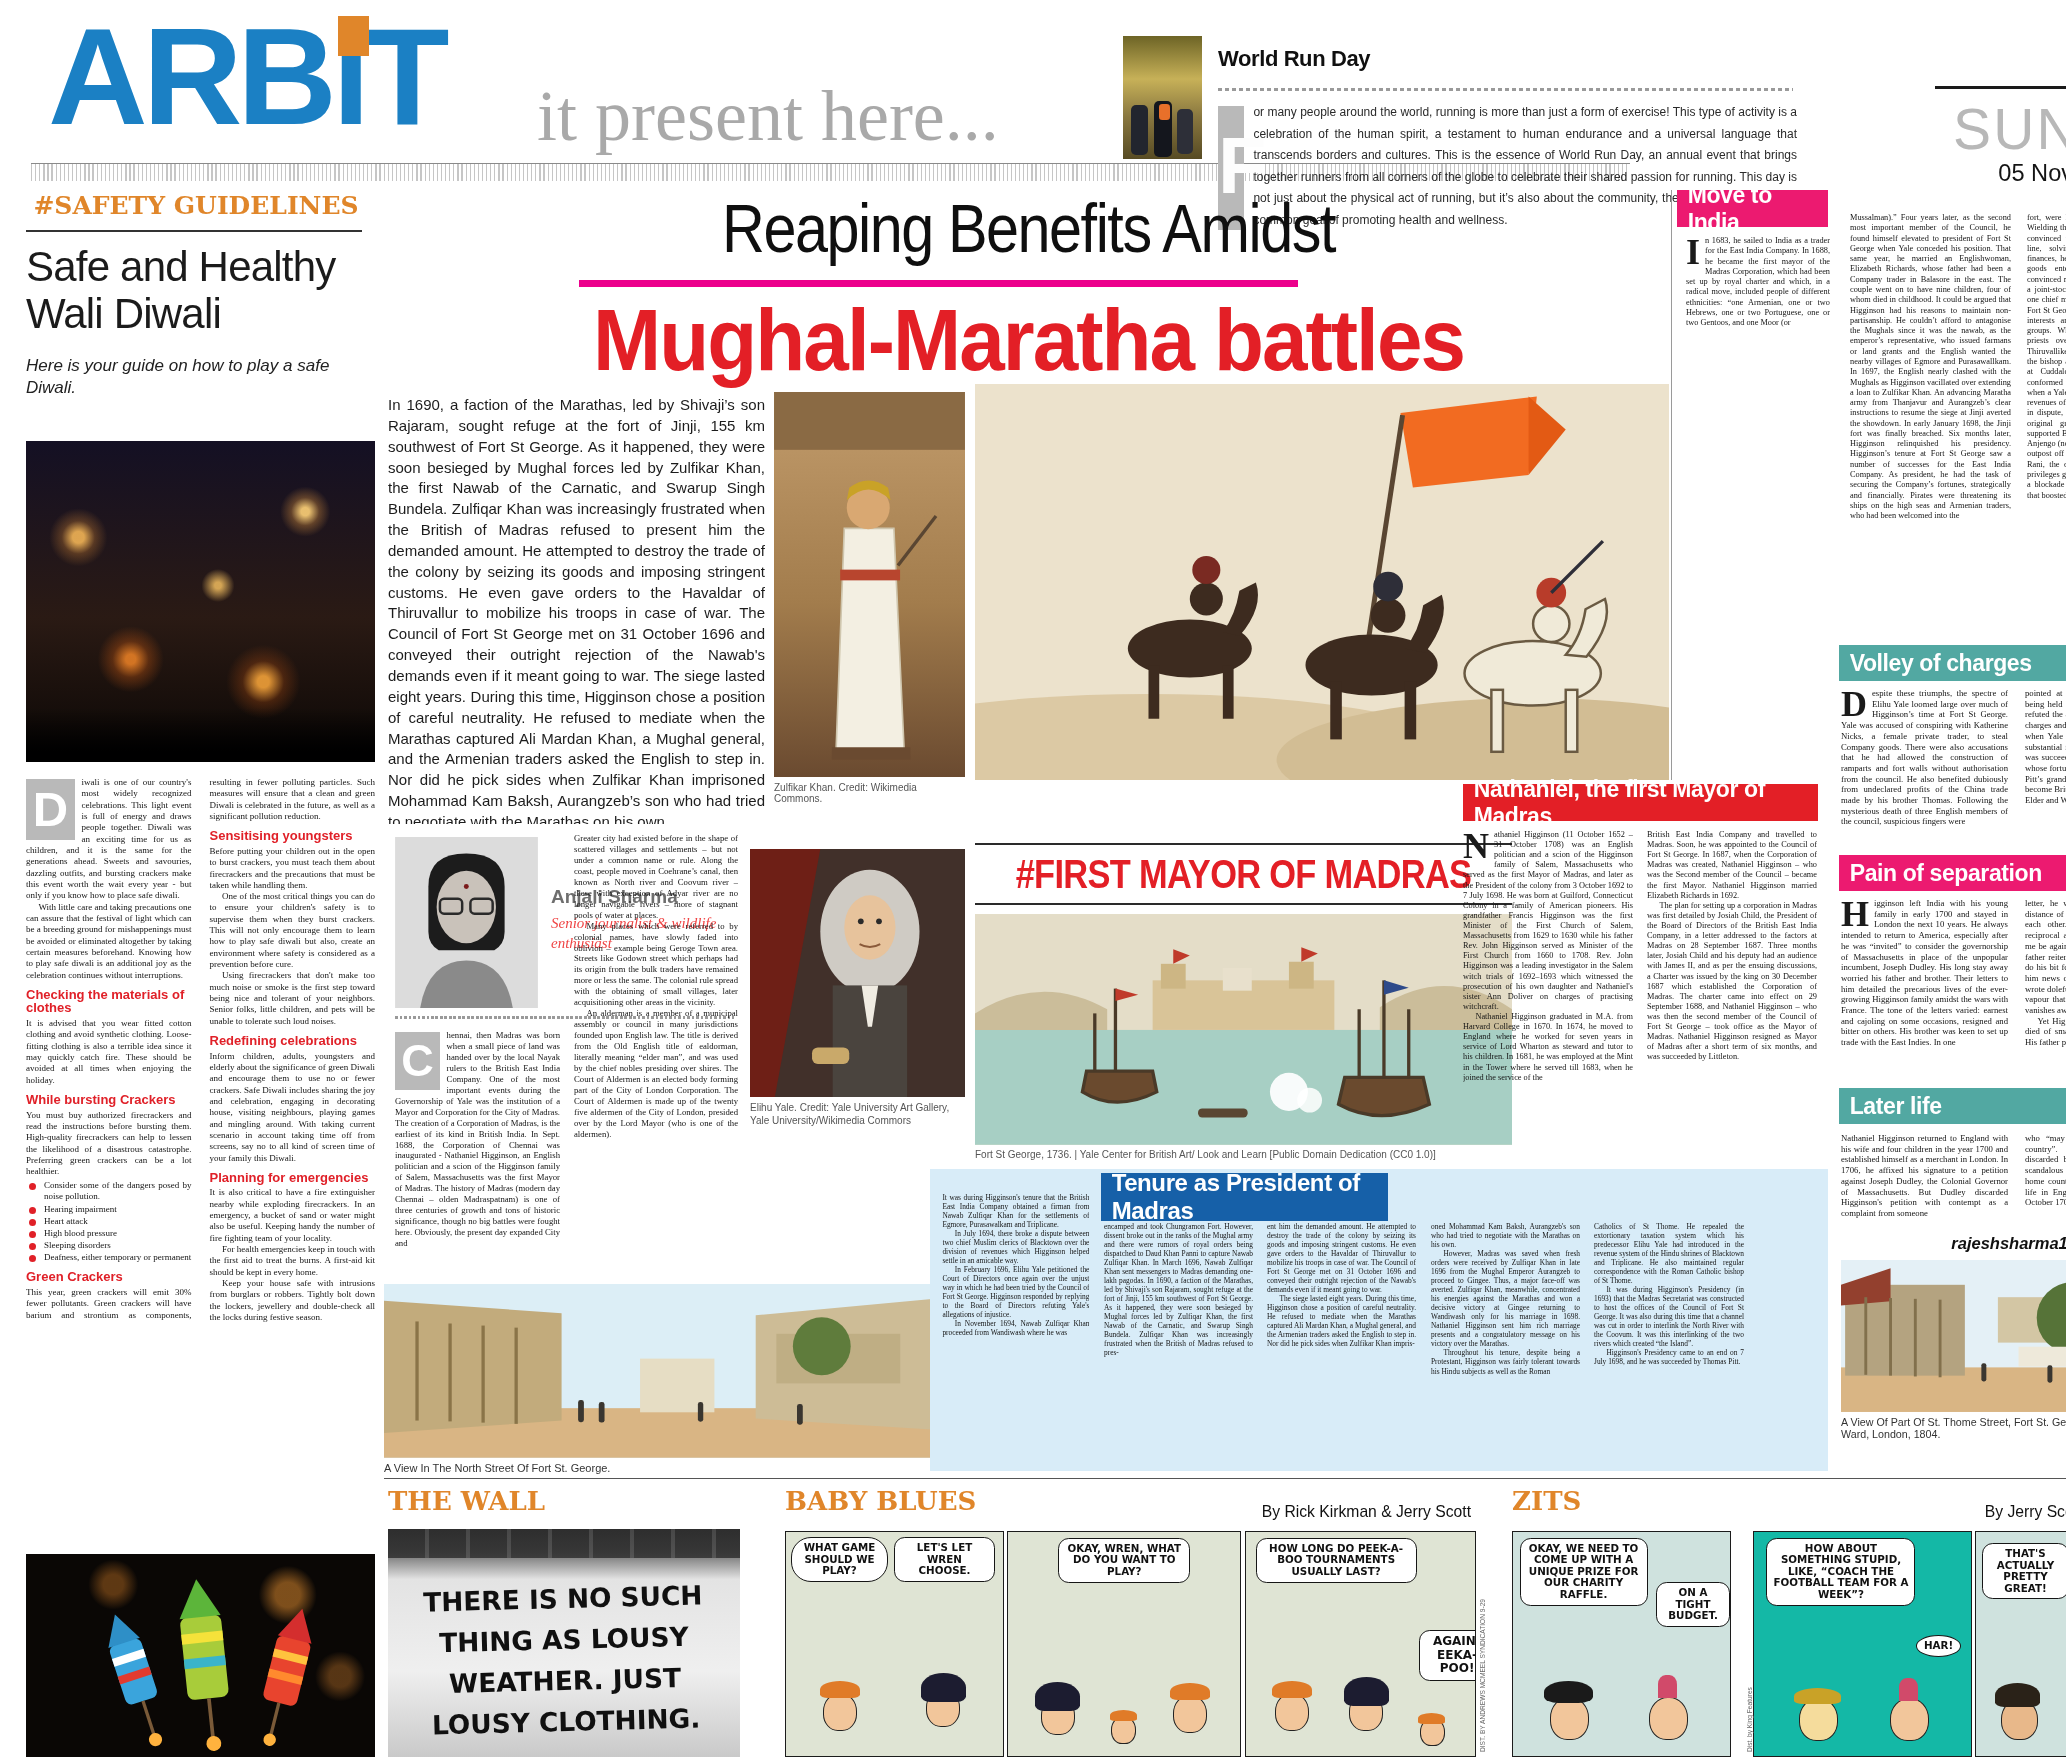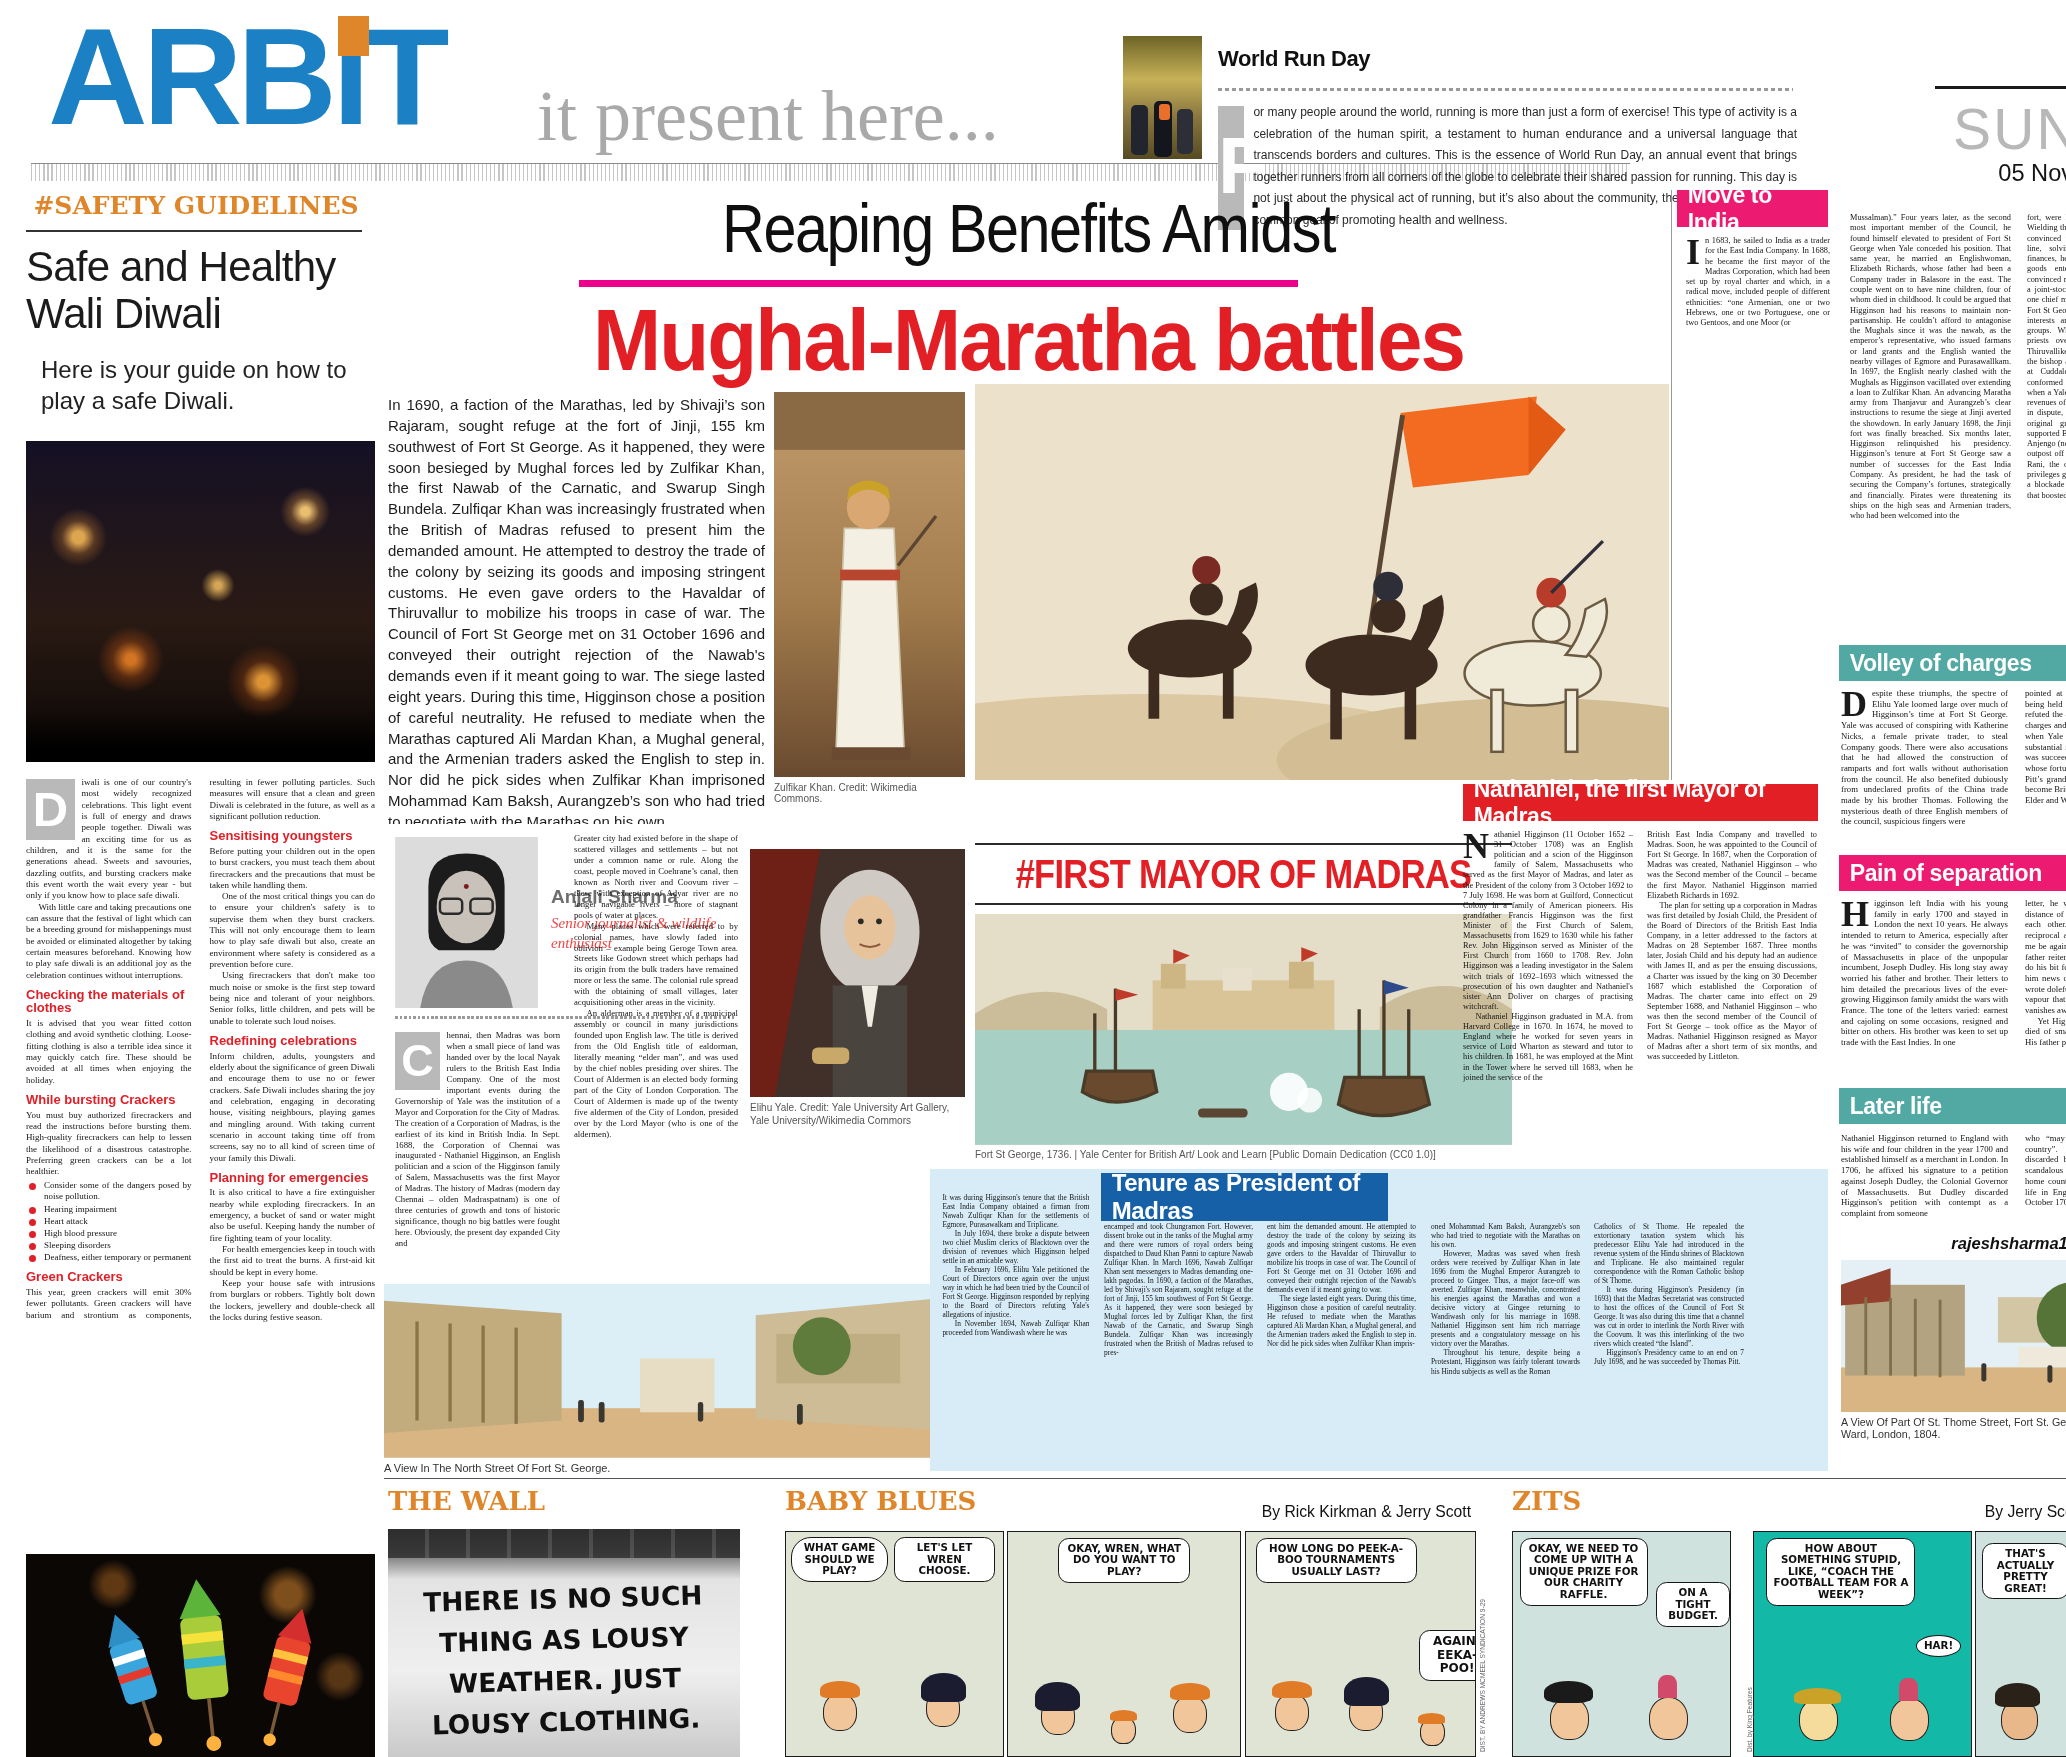--- a/index.html
+++ b/index.html
@@ -47,21 +47,21 @@
     <div class="abs" style="left:1942px;top:20px;width:256px;text-align:right;font-family:'DejaVu Sans',sans-serif;font-weight:bold;font-size:46px;color:#0d0d0d;">राष्ट्रदूत</div>
     <div class="abs" style="left:1935px;top:86px;width:264px;height:2.5px;background:#1a1a1a;"></div>
     <div class="abs" style="left:1935px;top:96px;width:264px;text-align:right;font-size:57px;color:#b8b8b8;letter-spacing:2.1px;">SUNDAY</div>
     <div class="abs" style="left:1935px;top:160px;width:264px;text-align:right;font-size:23.6px;color:#141414;">05 November 2023</div>
     <div class="abs" style="left:2062px;top:193px;font-size:128px;font-weight:800;color:#cdcdcd;letter-spacing:-5.8px;">A-B</div>
   </div>
 
   <div class="abs" style="left:33px;top:191px;width:326px;text-align:center;font-family:'DejaVu Serif',serif;font-weight:bold;font-size:25px;color:#e0862a;">#SAFETY GUIDELINES</div>
   <div class="abs" style="left:26px;top:230px;width:336px;height:1.7px;background:#333;"></div>
   <div class="abs" style="left:26px;top:243px;width:339px;font-size:42px;line-height:1.12;color:#1b1b1b;letter-spacing:-0.8px;">Safe and Healthy Wali Diwali</div>
-  <div class="abs" style="left:41px;top:355px;width:331px;font-size:24px;line-height:1.28;color:#222;">Here is your guide on how to play a safe Diwali.</div>
+  <div class="abs" style="left:26px;top:355px;width:331px;font-size:17px;line-height:1.28;color:#222;font-style:italic;">Here is your guide on how to play a safe Diwali.</div>
   <div class="abs ic" style="left:26px;top:441px;width:349px;height:321px;background:
     radial-gradient(circle at 15% 30%, rgba(255,190,90,.85) 0 5.8px, rgba(255,160,60,.25) 16.5px, transparent 29px),
     radial-gradient(circle at 80% 22%, rgba(255,210,120,.9) 0 4.1px, rgba(255,170,70,.3) 14px, transparent 25px),
     radial-gradient(circle at 55% 45%, rgba(255,200,100,.8) 0 3.3px, transparent 16.5px),
     radial-gradient(circle at 30% 68%, rgba(255,140,40,.8) 0 5px, rgba(200,90,20,.35) 18px, transparent 33px),
     radial-gradient(circle at 68% 75%, rgba(255,170,60,.85) 0 5.8px, rgba(180,80,20,.3) 20.7px, transparent 37px),
     linear-gradient(180deg,#141024 0%,#2a1a14 55%,#0b0705 100%);">
     <div style="position:absolute;bottom:0;left:0;width:100%;height:54px;background:linear-gradient(180deg,transparent,#000 80%);"></div>
   </div>
   <div class="abs ser" style="left:26px;top:777px;width:349px;height:772px;columns:2;column-gap:18px;font-size:9px;line-height:1.26;">

